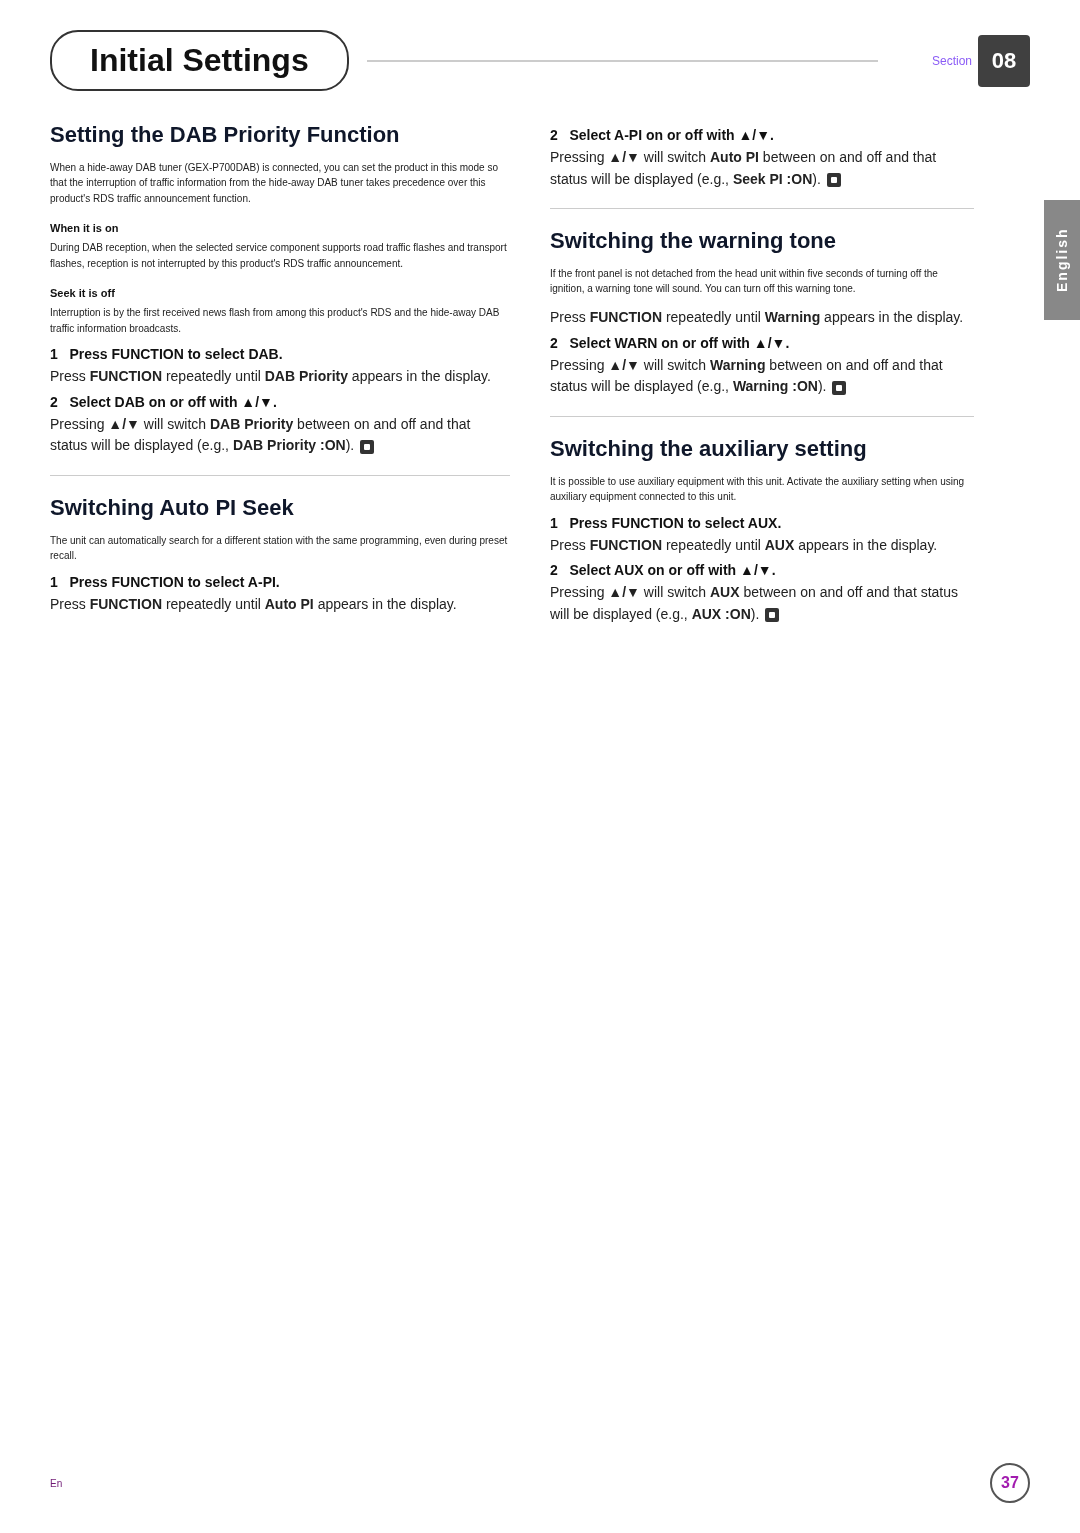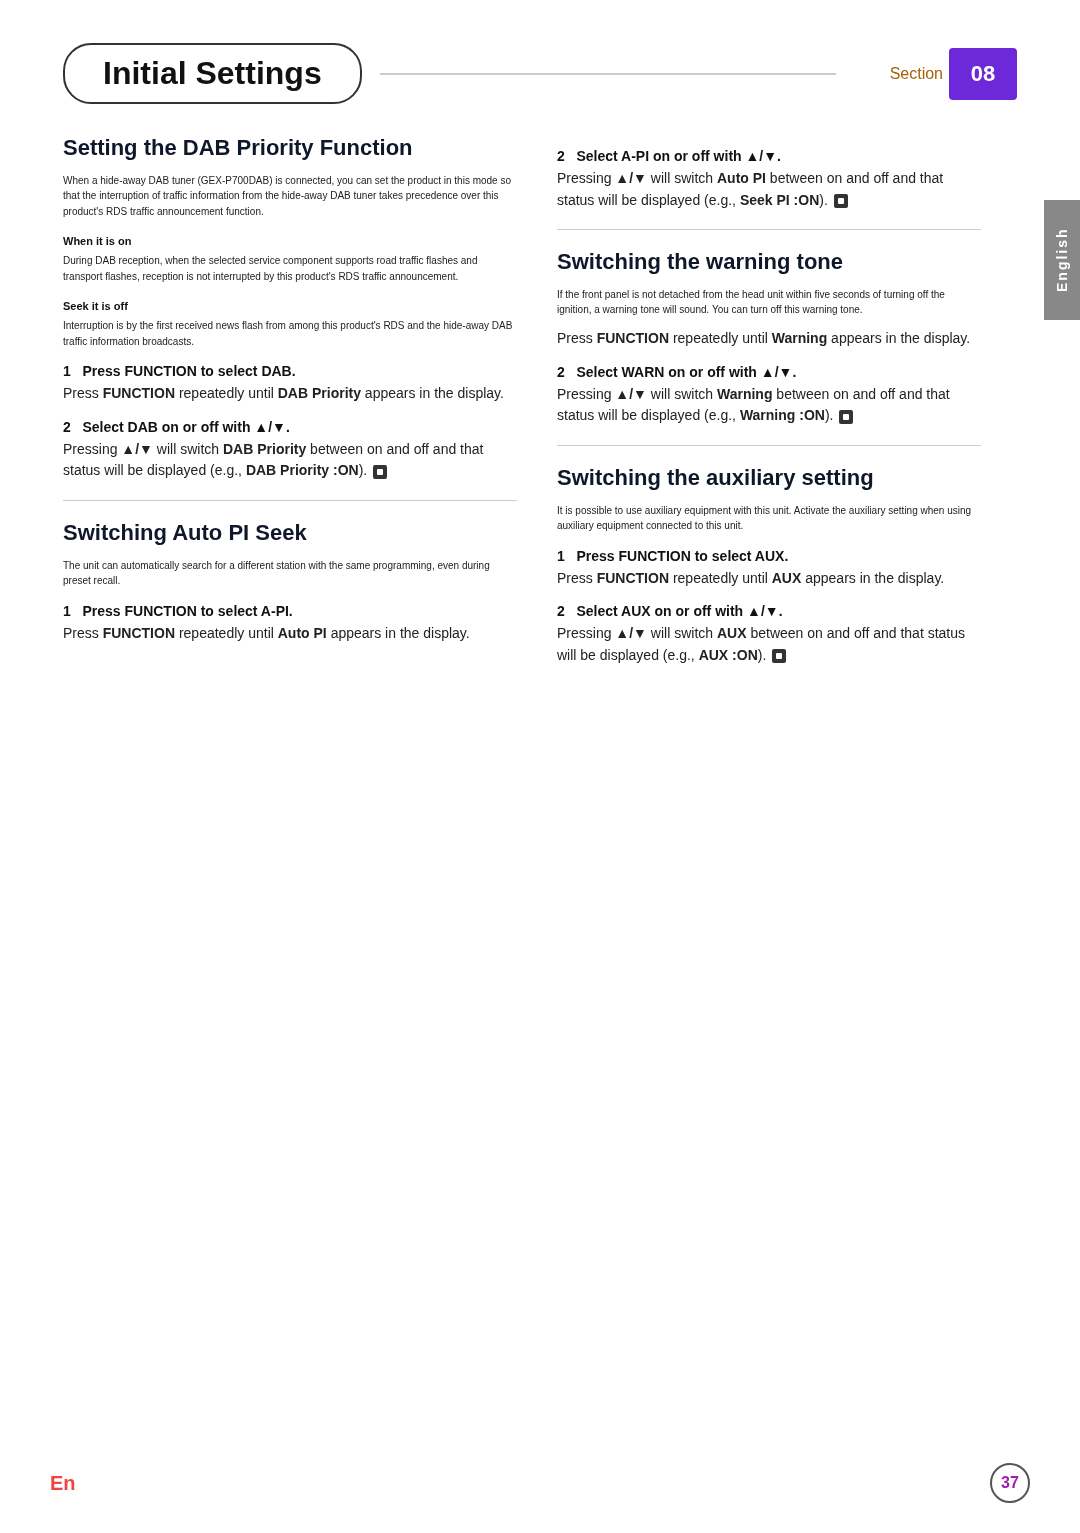--- a/index.html
+++ b/index.html
@@ -10,21 +10,21 @@
       background: #ffffff;
       font-family: Arial, Helvetica, sans-serif;
       font-size: 15px;
       color: #1a1a1a;
       position: relative;
     }
 
     .page-wrapper {
       width: 1080px;
       min-height: 1533px;
-      padding: 13px;
+      padding: 0;
       position: relative;
     }
 
     
     .page-header {
       display: flex;
       align-items: center;
       padding: 30px 50px 20px 50px;
       border-bottom: none;
     }
@@ -44,32 +44,32 @@
     }
 
     .section-badge-area {
       display: flex;
       align-items: center;
       margin-left: auto;
       gap: 0;
     }
 
     .section-label {
-      font-size: 16px;
-      color: #a16207;
+      font-size: 12px;
+      color: #8b5cf6;
       margin-right: 6px;
       margin-left: 36px;
     }
 
     .section-number-box {
-      background: #6d28d9;
+      background: #404040;
       color: #fff;
       font-size: 22px;
       font-weight: bold;
-      width: 68px;
+      width: 52px;
       height: 52px;
       display: flex;
       align-items: center;
       justify-content: center;
       border-radius: 4px;
     }
 
     .header-spacer {
       flex: 1;
       height: 2px;
@@ -138,21 +138,21 @@
       font-size: 10px;
       color: #222;
       line-height: 1.55;
       margin-bottom: 10px;
     }
 
     .step-heading {
       font-size: 14px;
       font-weight: bold;
       color: #111;
-      margin-top: 14px;
+      margin-top: 6px;
       margin-bottom: 4px;
     }
 
     .step-text {
       font-size: 14px;
       color: #222;
       line-height: 1.55;
       margin-bottom: 6px;
     }
 
@@ -207,23 +207,22 @@
       padding: 0 50px;
     }
 
     .footer-right {
       display: flex;
       align-items: center;
       gap: 8px;
     }
 
     .footer-en {
-      font-size: 20px;
-      color: #ef4444;
-      font-weight: bold;
+      font-size: 10px;
+      color: #701a75;
     }
 
     .footer-page {
       border: 2px solid #555;
       border-radius: 50%;
       width: 40px;
       height: 40px;
       display: flex;
       align-items: center;
       justify-content: center;

